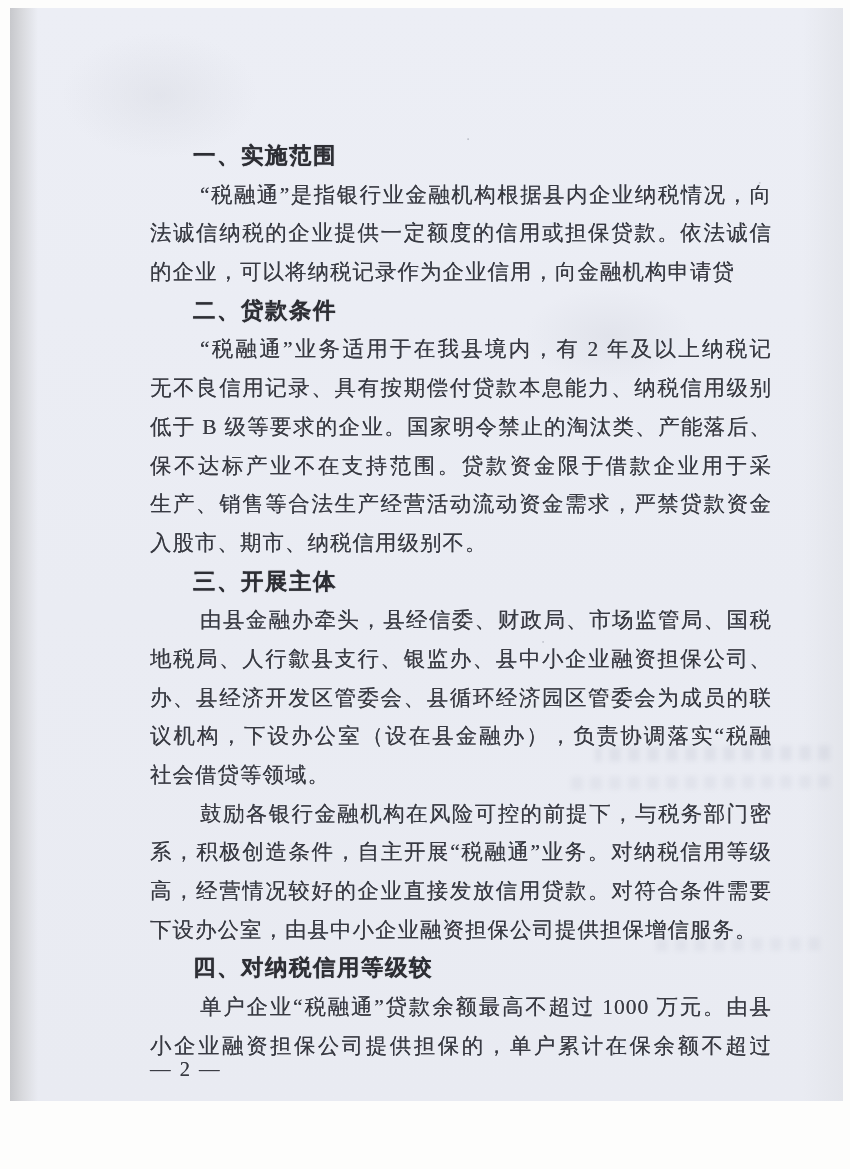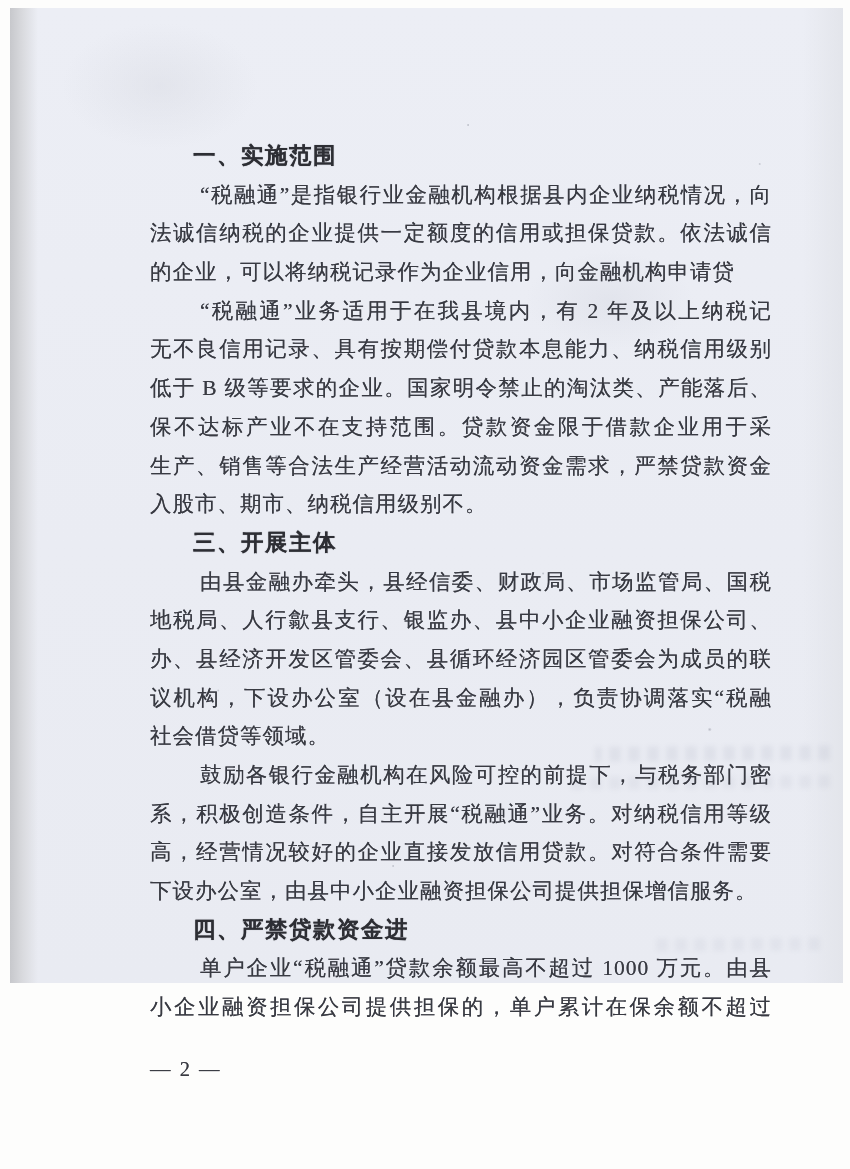--- a/index.html
+++ b/index.html
@@ -8,21 +8,21 @@
     width:850px; height:1169px;
     background:#fbfbf9;
     font-family:"Liberation Serif", serif;
   }
   .scan {
     position:relative; width:850px; height:1169px;
     background:#fdfdfc; overflow:hidden;
   }
   
   .paper {
-    position:absolute; left:10px; top:8px; width:833px; height:975px;
+    position:absolute; left:10px; top:8px; width:833px; height:1093px;
     background:
       radial-gradient(140px 90px at 18% 8%, rgba(210,212,220,.35), rgba(210,212,220,0) 70%),
       radial-gradient(120px 70px at 72% 30%, rgba(200,203,214,.25), rgba(200,203,214,0) 70%),
       radial-gradient(3px 3px at 32% 46%, rgba(90,95,110,.5), transparent 70%),
       radial-gradient(2px 2px at 55% 12%, rgba(90,95,110,.45), transparent 70%),
       radial-gradient(2px 2px at 64% 58%, rgba(90,95,110,.4), transparent 70%),
       radial-gradient(3px 3px at 84% 74%, rgba(90,95,110,.35), transparent 70%),
       radial-gradient(2px 2px at 46% 88%, rgba(90,95,110,.4), transparent 70%),
       radial-gradient(2px 2px at 90% 16%, rgba(90,95,110,.35), transparent 70%),
       radial-gradient(2px 2px at 25% 70%, rgba(90,95,110,.3), transparent 70%),
@@ -91,36 +91,37 @@
     <div class="ghost" style="left:600px; top:300px; width:220px; height:44px; opacity:.10;"></div>
     <div class="ghost small" style="left:585px; top:738px; width:235px; height:15px;"></div>
     <div class="ghost small" style="left:555px; top:768px; width:265px; height:13px; opacity:.11;"></div>
     <div class="ghost small" style="left:640px; top:930px; width:170px; height:13px; opacity:.10;"></div>
 
     <div class="text-block" id="text-block">
         <div class="line heading">一、实施范围</div>
         <div class="line body fill indent">“税融通”是指银行业金融机构根据县内企业纳税情况，向依</div>
         <div class="line body fill">法诚信纳税的企业提供一定额度的信用或担保贷款。依法诚信纳税</div>
         <div class="line body">的企业，可以将纳税记录作为企业信用，向金融机构申请贷款。</div>
+        <div class="line heading">二、贷款条件</div>
         <div class="line body fill indent">“税融通”业务适用于在我县境内，有 2 年及以上纳税记录、</div>
         <div class="line body fill">无不良信用记录、具有按期偿付贷款本息能力、纳税信用级别不</div>
         <div class="line body fill">低于 B 级等要求的企业。国家明令禁止的淘汰类、产能落后、环</div>
         <div class="line body fill">保不达标产业不在支持范围。贷款资金限于借款企业用于采购、</div>
         <div class="line body fill">生产、销售等合法生产经营活动流动资金需求，严禁贷款资金进</div>
         <div class="line body">入股市、期市、纳税信用级别不。</div>
         <div class="line heading">三、开展主体</div>
         <div class="line body fill indent">由县金融办牵头，县经信委、财政局、市场监管局、国税局、</div>
         <div class="line body fill">地税局、人行歙县支行、银监办、县中小企业融资担保公司、法制</div>
         <div class="line body fill">办、县经济开发区管委会、县循环经济园区管委会为成员的联席会</div>
         <div class="line body fill">议机构，下设办公室（设在县金融办），负责协调落实“税融通”</div>
         <div class="line body">社会借贷等领域。</div>
         <div class="line body fill indent">鼓励各银行金融机构在风险可控的前提下，与税务部门密切联</div>
         <div class="line body fill">系，积极创造条件，自主开展“税融通”业务。对纳税信用等级较</div>
         <div class="line body fill">高，经营情况较好的企业直接发放信用贷款。对符合条件需要提供</div>
         <div class="line body">下设办公室，由县中小企业融资担保公司提供担保增信服务。</div>
-        <div class="line heading">四、严禁贷款资金进</div>
+        <div class="line heading">四、对纳税信用等级较</div>
         <div class="line body fill indent">单户企业“税融通”贷款余额最高不超过 1000 万元。由县中</div>
         <div class="line body fill">小企业融资担保公司提供担保的，单户累计在保余额不超过 2000</div>
       </div>
 
     <div class="page-number">— 2 —</div>
   </div>
 </div>
 
 </body></html>

